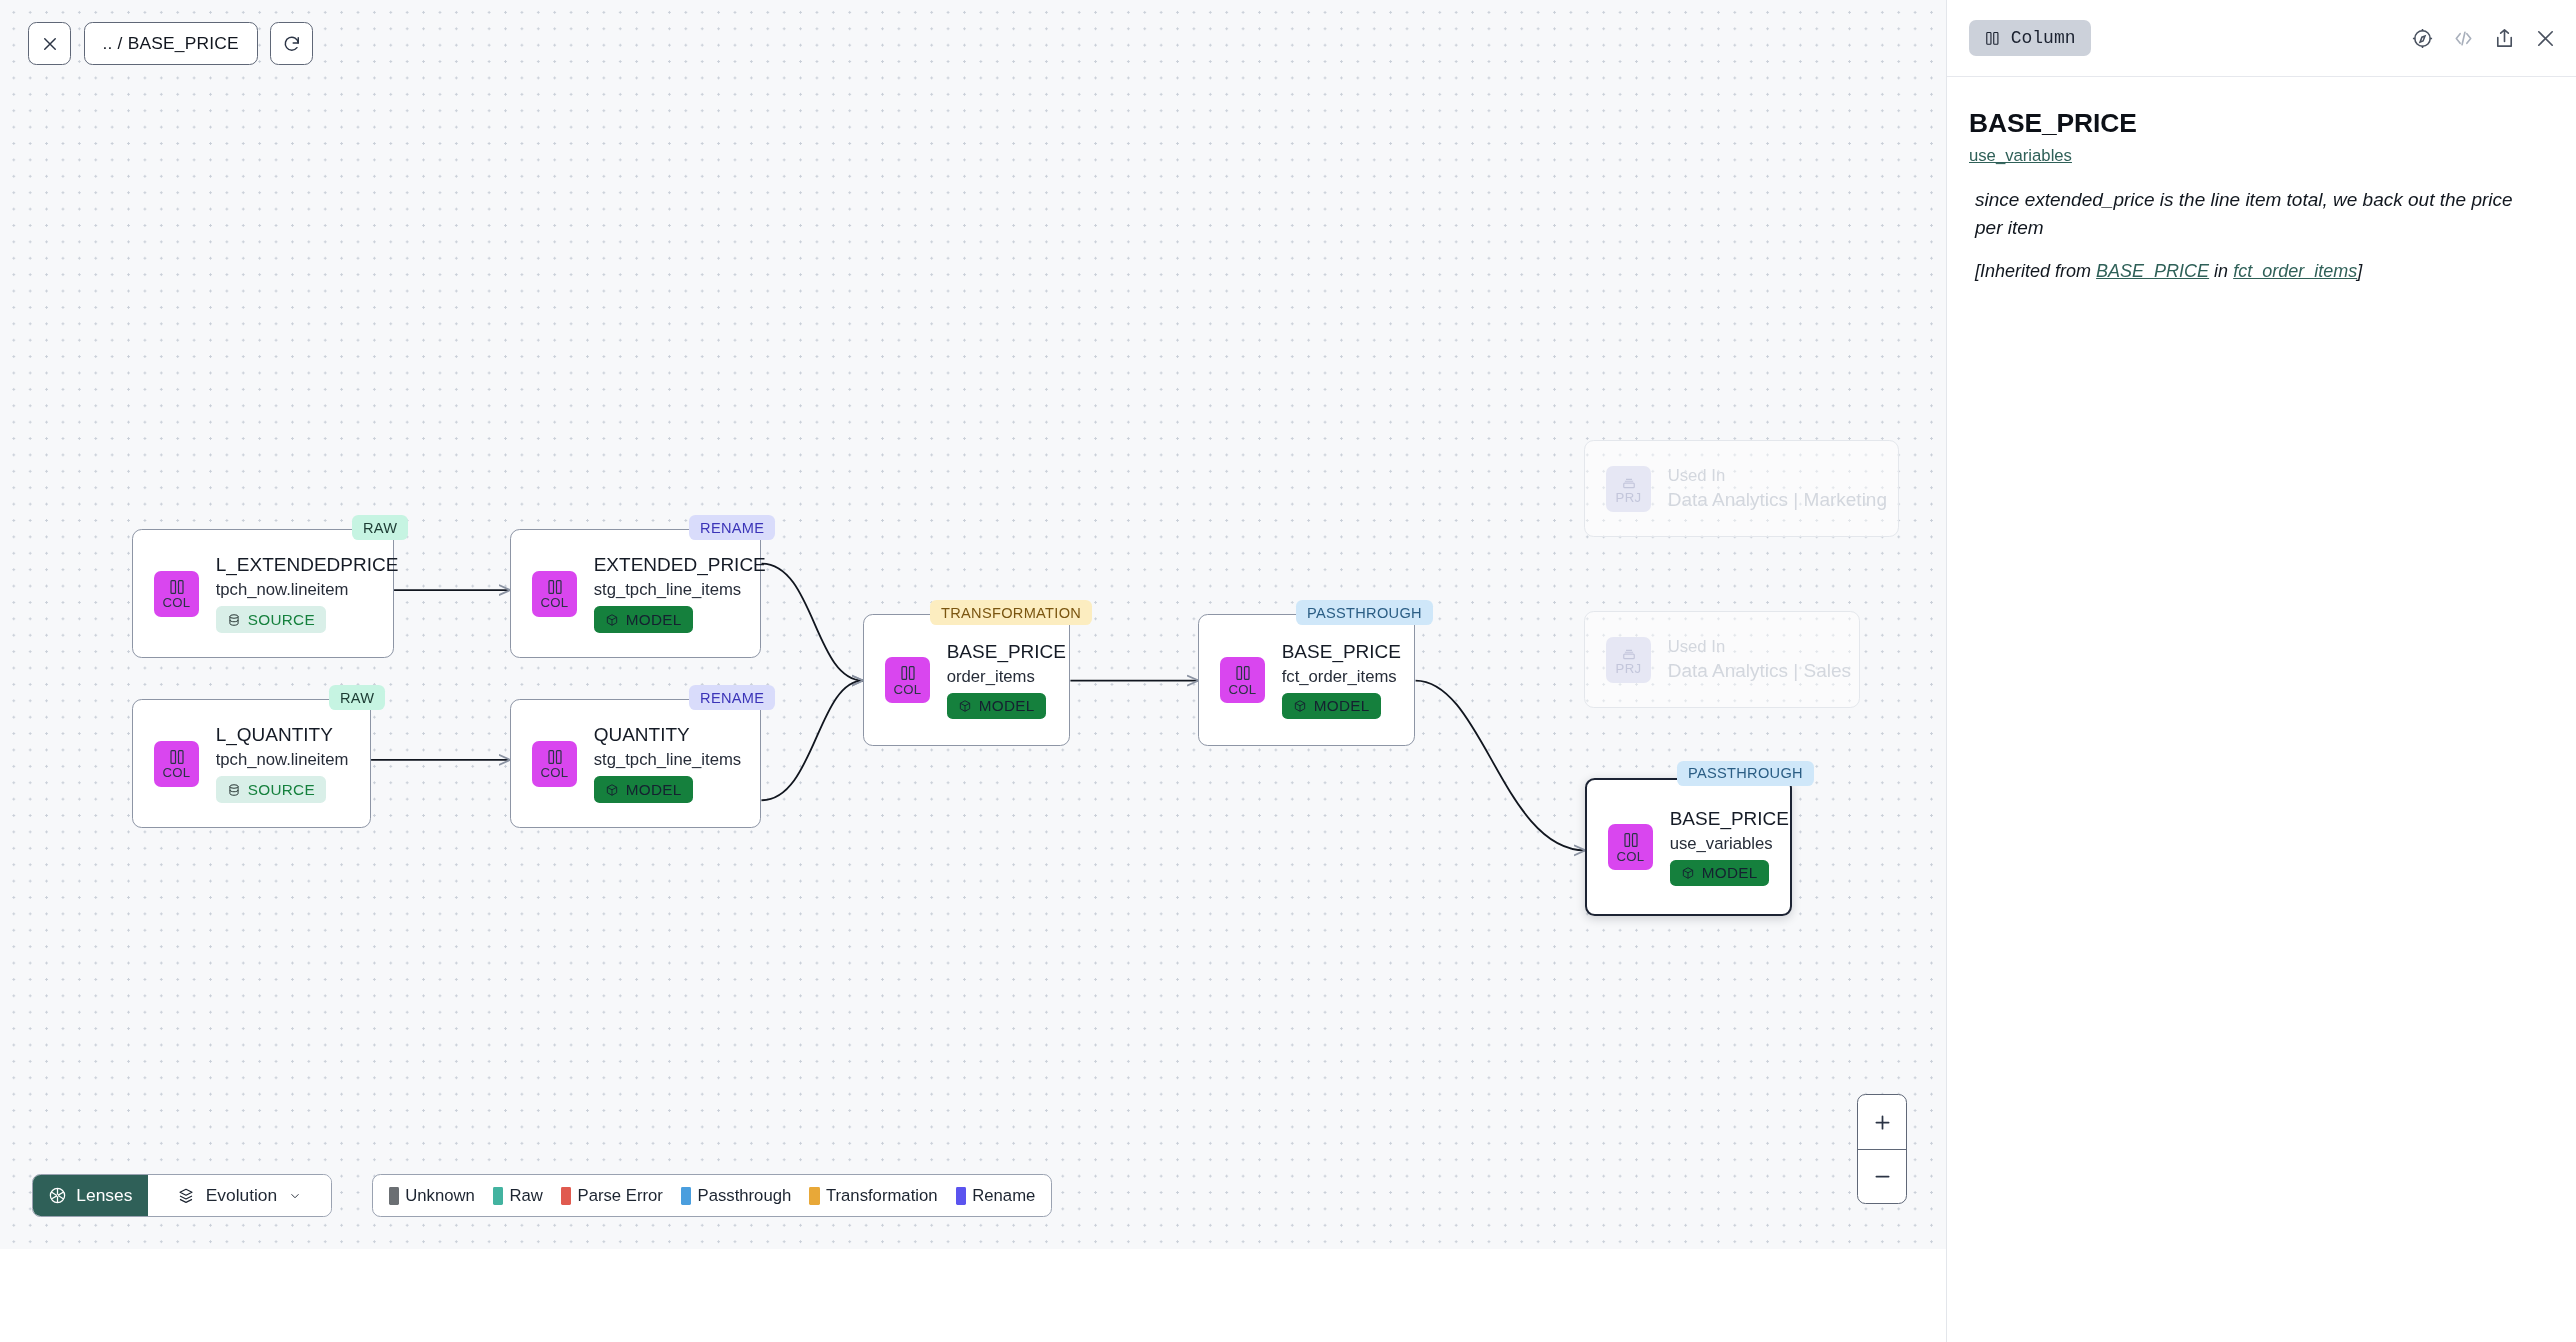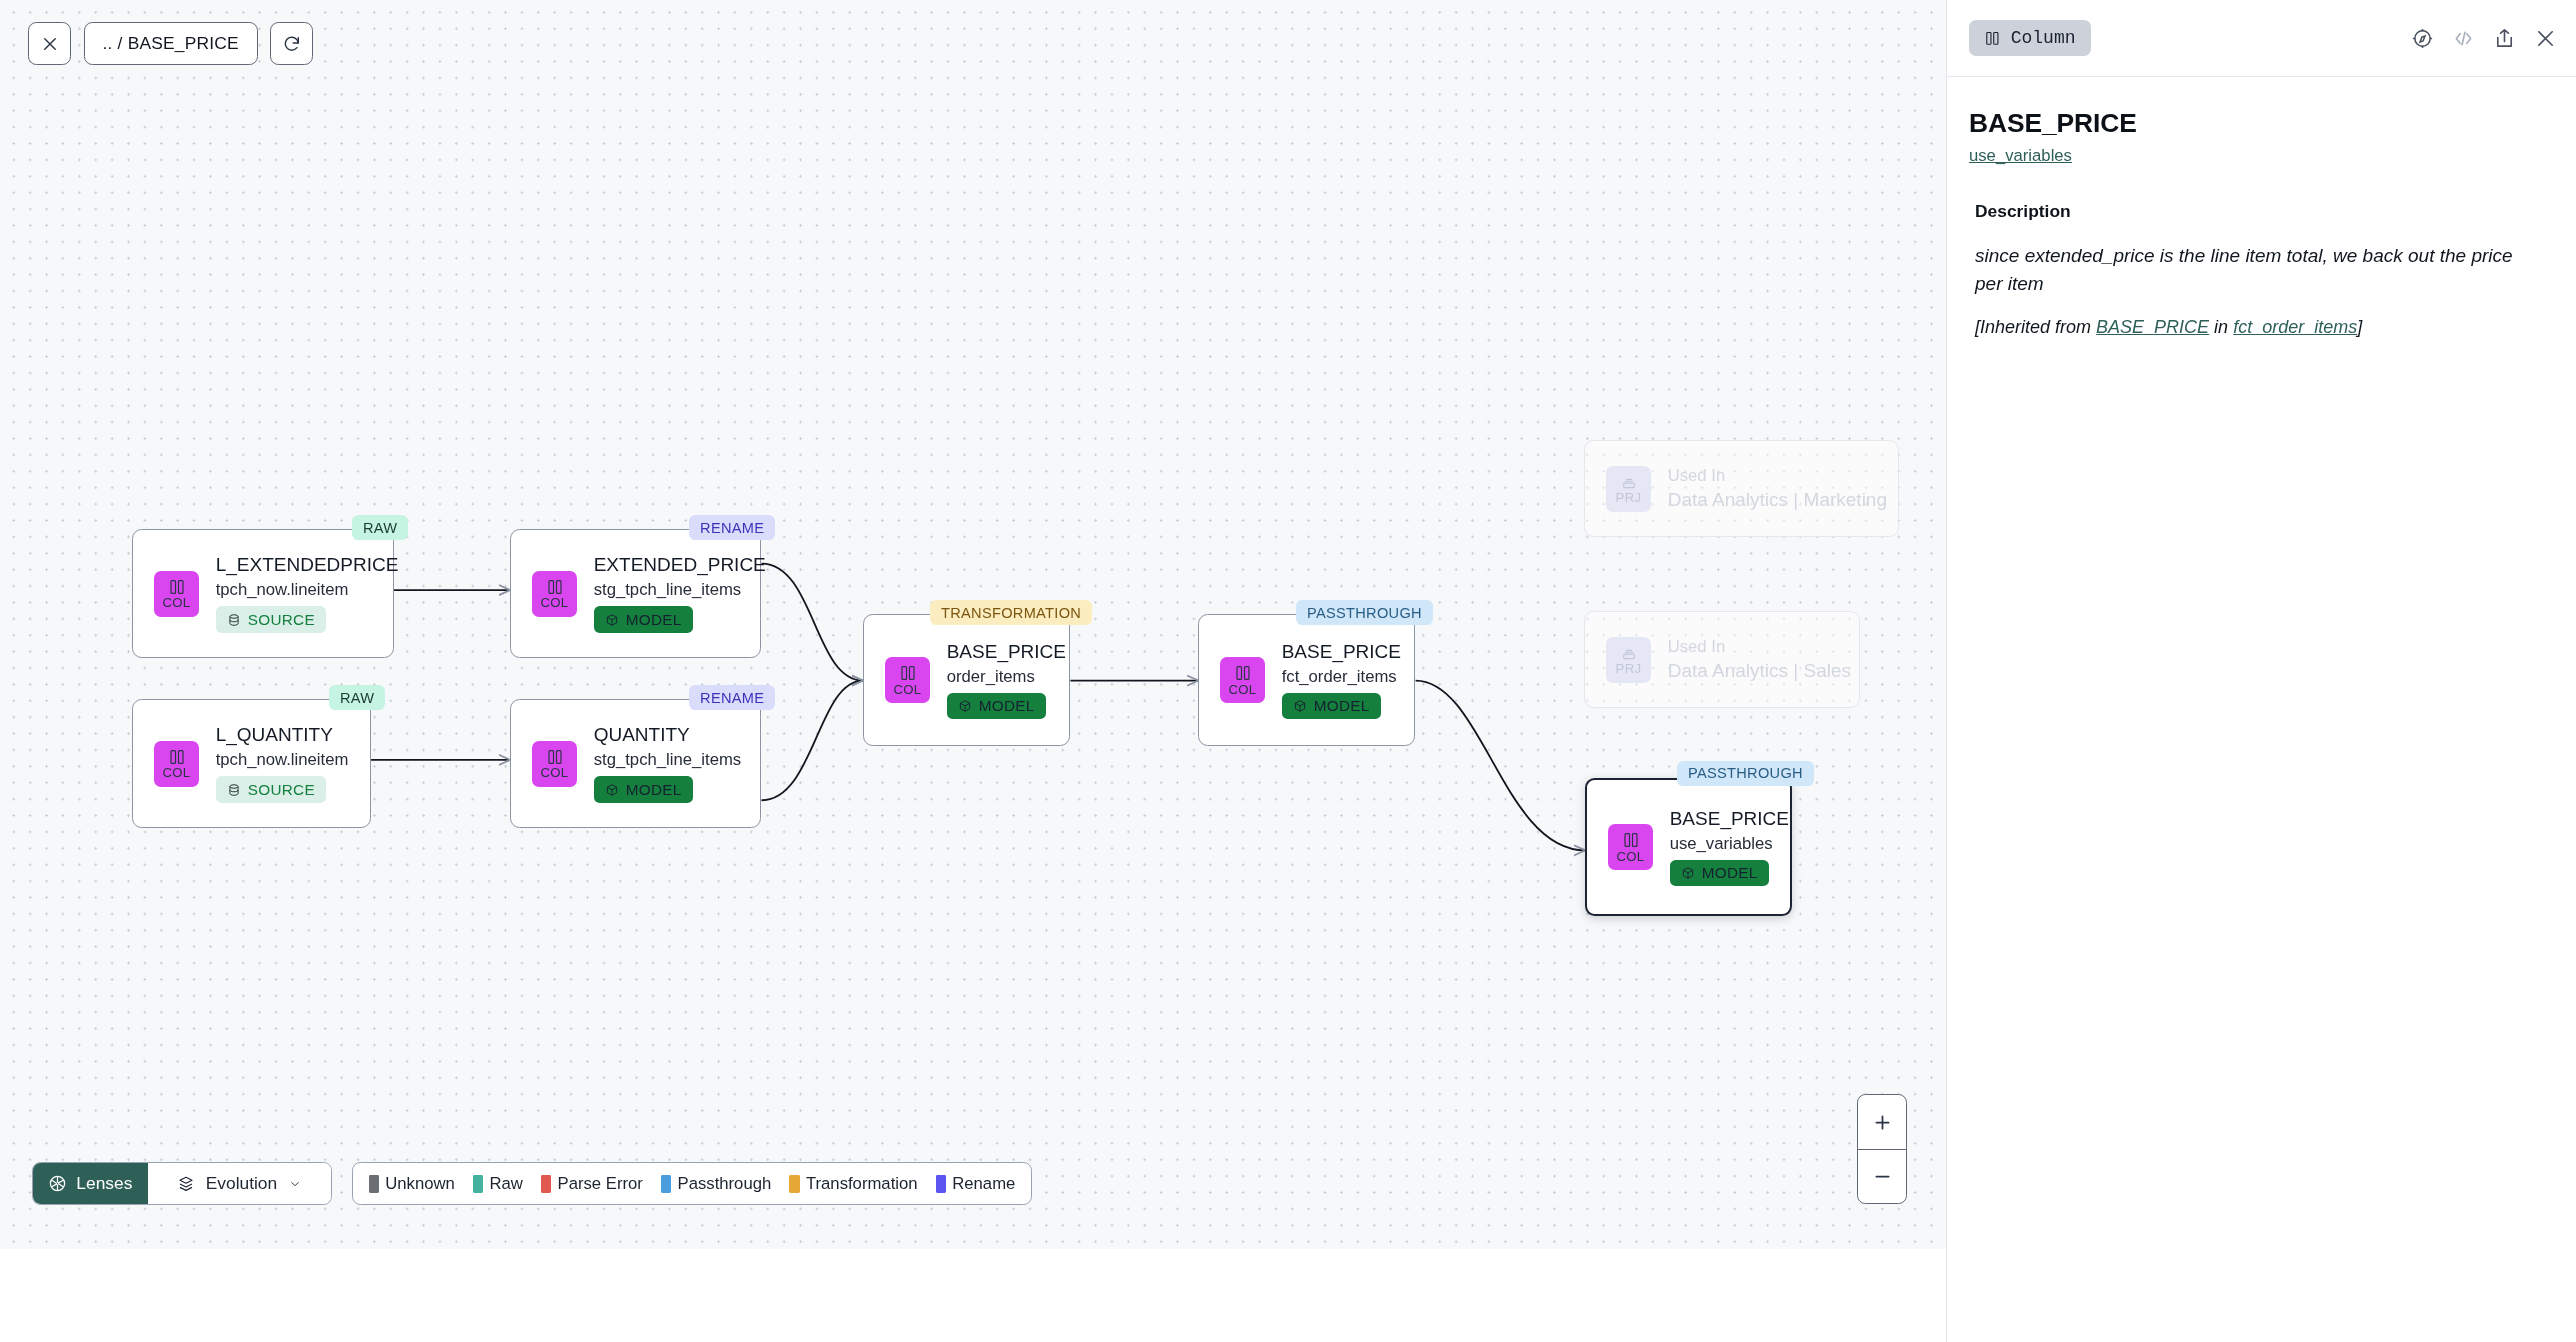--- a/index.html
+++ b/index.html
@@ -67,21 +67,21 @@
     font-size: 14.6px; letter-spacing: 0.3px; z-index: 16; white-space: nowrap;
   }
   .b-raw   { background: #c6f4e2; color: #1c3b33; }
   .b-ren   { background: #d9dcfb; color: #3b34b8; }
   .b-trans { background: #fcedc0; color: #7a5510; }
   .b-pass  { background: #cfe7f9; color: #2a5d84; }
 
   svg.edges { position: absolute; inset: 0; width: 1946px; height: 1343px; z-index: 8; pointer-events: none;}
 
   
-  .bottom-bar { position: absolute; left: 32px; bottom: 44px; display: flex; align-items: center; gap: 20px; z-index: 40; justify-content: flex-end;}
+  .bottom-bar { position: absolute; left: 32px; bottom: 32px; display: flex; align-items: center; gap: 40px; z-index: 40; justify-content: flex-end;}
   .lenses-group { display: flex; border: 1px solid #9aa2b1; border-radius: 8.4px; overflow: hidden; height: 43px;}
   .lenses-btn {
     background: #2f6058; color: #fff; display: flex; align-items: center; gap: 9px;
     padding: 0 15.3px; font-size: 17.4px; cursor: pointer;
   }
   .evo-btn {
     background: #fff; color: #1f2733; display: flex; align-items: center; gap: 11px;
     padding: 0 29px; font-size: 17.4px; cursor: pointer;
   }
   .legend {
@@ -442,20 +442,19 @@
         </span>
       </div>
     </div>
 
     <div class="p-title">BASE_PRICE</div>
     <div class="p-link">
       <a href="#">use_variables</a>
     </div>
 
 
-    <div class="sec-label">Description</div>
     <div class="desc">since extended_price is the line item total, we back out the price per item</div>
     <div class="desc2">
       <span>[Inherited from </span><a href="#">BASE_PRICE</a><span> in </span><a href="#">fct_order_items</a><span>]</span>
     </div>
   </div>
 </div>
 
 
 </body></html>

